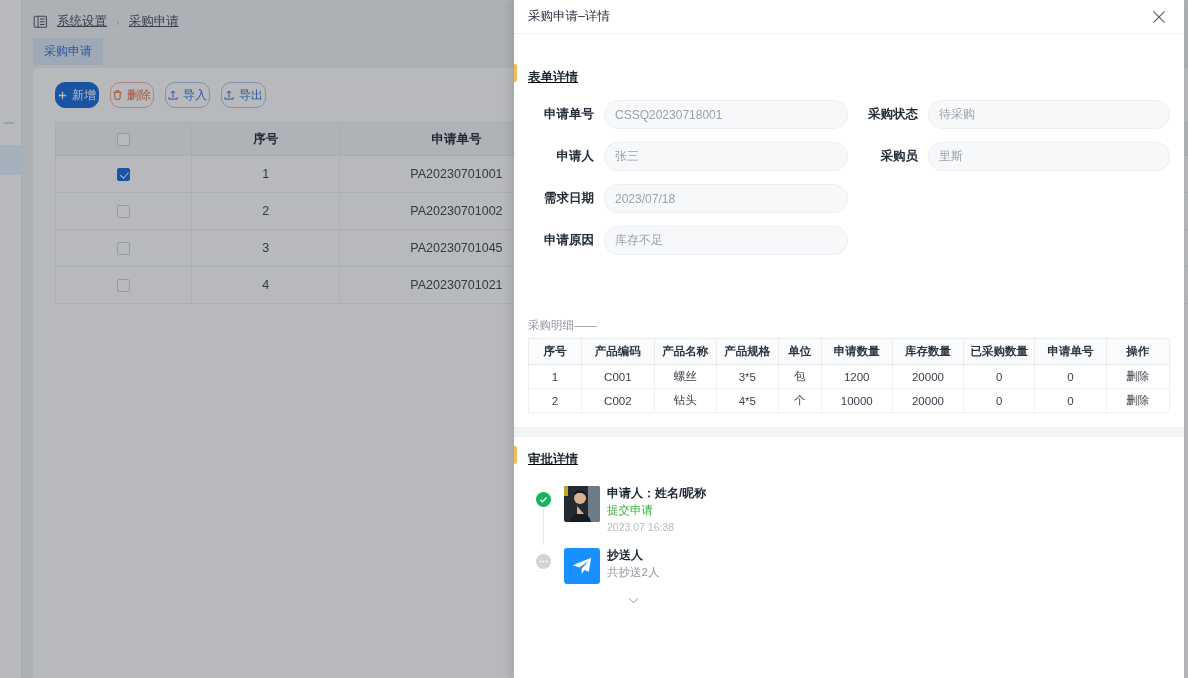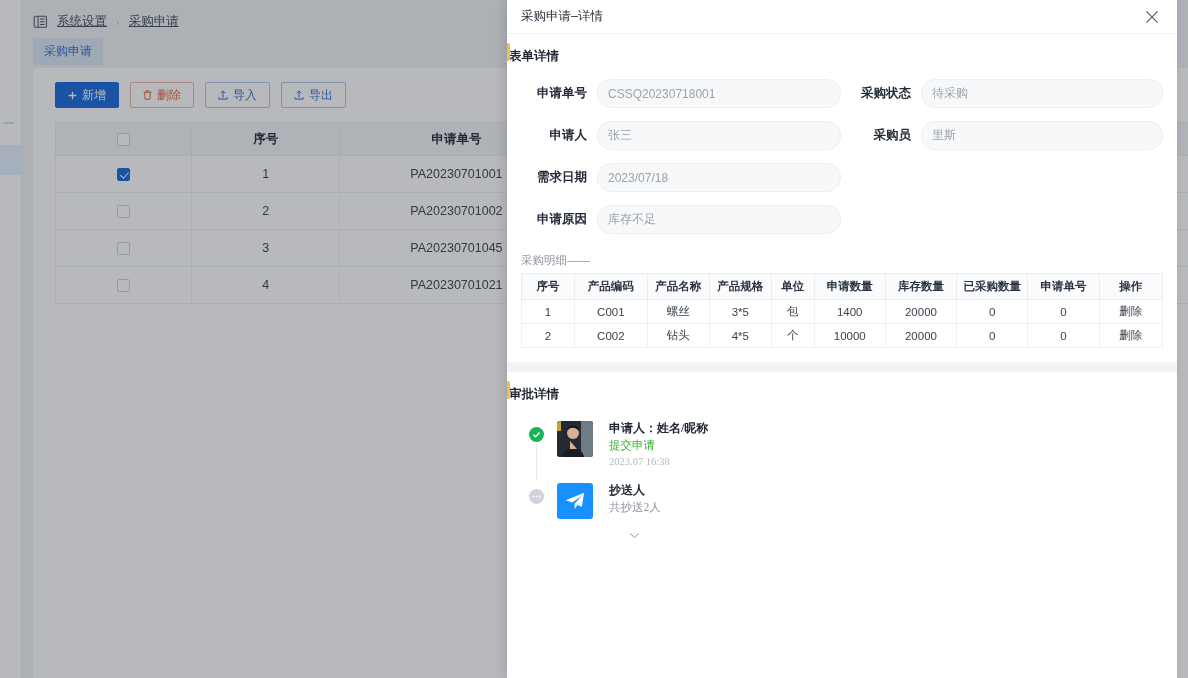--- a/index.html
+++ b/index.html
@@ -45,21 +45,21 @@
 
   .card {
     position:absolute; left: 11px; top: 68px; right: 0; bottom: 0;
     background:#ffffff; border-radius: 4px 0 0 0;
     box-shadow: 0 1px 2px rgba(0,0,0,0.04);
     overflow: hidden;
   }
   .toolbar { display:flex; gap: 11px; padding: 14px 0 0 22px; }
   .btn {
     display:inline-flex; align-items:center; justify-content:center; gap:5px;
-    height: 26px; padding: 0 12px; border-radius: 2px; font-size: 12px;
+    height: 26px; padding: 0 2px; border-radius: 10px; font-size: 12px;
     border: 1px solid transparent; cursor: pointer; white-space: nowrap;
     background:#fff;
   }
   .btn svg { display:block; }
   .btn-primary { background:#1668dc; color:#fff; border-color:#1668dc; }
   .btn-danger  { color:#e8633a; border-color:#f0b59f; background:#fff; }
   .btn-default { color:#2f6fd0; border-color:#a9c6ec; background:#fff;text-align:center; }
 
   
   .list-table { margin: 14px 0 0 22px; width: 1200px; border-collapse: collapse; table-layout: fixed; }
@@ -84,34 +84,34 @@
   .cbox.checked::after {
     content:""; position:absolute; left: 4px; top: 1px; width: 3.5px; height: 7px;
     border: solid #fff; border-width: 0 1.6px 1.6px 0; transform: rotate(42deg);
   }
 
   
   .mask { position:absolute; inset:0; background: rgba(36,42,52,0.33); }
 
   
   .drawer {
-    position:absolute; right:11px; top:0; width: 670px; height: 678px;
+    position:absolute; right:4px; top:0; width: 670px; height: 678px;
     background:#ffffff; box-shadow: -3px 0 10px rgba(0,0,0,0.12);
-    display:flex; flex-direction:column; overflow:hidden;
+    display:flex; flex-direction:column; overflow:hidden;gap:21px;
   }
   .drawer-head {
     height: 34px; flex: 0 0 34px; display:flex; align-items:center;
     padding: 0 17px 0 14px; border-bottom: 1px solid #eef0f3; justify-content:space-between;
   }
   .drawer-title { font-size: 12.5px; color:#262f3b; font-weight: 400; }
   .drawer-close { width:16px; height:16px; cursor:pointer; display:block; }
 
   .drawer-body { flex: 1 1 auto; overflow: hidden; position:relative; }
 
-  .sec-head { position:relative; padding: 12px 0 8px 2px; }
+  .sec-head { position:relative; padding: 12px 0 8px 14px; text-decoration: underline; }
   .sec-head::before {
     content:""; position:absolute; left:0; top: 9px; width: 3px; height: 18px;
     background:#f5b955; border-radius: 0 2px 2px 0;
   }
   .sec-title { font-size: 12.5px; font-weight:700; color:#1f2733; }
 
   .form-grid {
     padding: 6px 14px 0 14px;
     display: grid; grid-template-columns: 320px 1fr; gap: 0 18px;
   }
@@ -123,21 +123,21 @@
   .fld-label.wide { width: 62px; flex-basis: 62px; }
   .fld-input {
     flex: 1 1 auto; height: 29px; background:#f7f8fa; border:1px solid #eceef1;
     border-radius: 14px; display:flex; align-items:center; padding: 0 10px;
     font-size: 12px; color:#9aa1ab;
   }
   .fld.empty { visibility: hidden; }
 
   
   .detail-wrap { padding: 6px 14px 0 14px; }
-  .detail-cap { font-size: 11.5px; color:#8d949e; margin-bottom: 5px; }
+  .detail-cap { font-size: 11.5px; color:#8d949e; margin-bottom: 5px; margin-top: 44px; }
   .detail-table { width:100%; border-collapse: collapse; table-layout: fixed; }
   .detail-table th {
     background:#fafbfc; height: 26px; font-size: 11.5px; font-weight:700;
     color:#2b333f; border:1px solid #ececec; text-align:center;
   }
   .detail-table td {
     height: 24px; font-size: 11.5px; color:#3b424d; text-align:center;
     border:1px solid #f0f0f0; background:#fff;
   }
   .lnk { color:#4096ff; }
@@ -157,21 +157,21 @@
   .tl-dot.doing { background:#f59a23; }
   .tl-dot.todo { background:#d0d4da; }
   .tl-line {
     position:absolute; left: 7px; top: 27px; width: 1px; background:#e3e6ea;
   }
   .avatar {
     width: 36px; height: 36px; border-radius: 3px; flex: 0 0 36px; margin-top: 4px;
     overflow:hidden; position:relative; background:#26292e;
   }
   .avatar.plane { background:#1890ff; display:flex; align-items:center; justify-content:center; }
-  .tl-text { margin-left: 16px; padding-top: 2px; font-family: Liberation Serif, serif; }
+  .tl-text { margin-left: 7px; padding-top: 2px; }
   .tl-name { font-size: 12px; font-weight: 700; color:#1f2733; line-height: 18px; }
   .tl-status { font-size: 11.5px; line-height: 17px; }
   .tl-status.green { color:#34b233; }
   .tl-status.orange { color:#f59a23; }
   .tl-status.gray { color:#8d949e; }
   .tl-time { font-size: 10.5px; color:#b5bac1; line-height: 16px; }
   .tl-sub { display:flex; align-items:center; gap:9px;flex-direction:column; }
 </style>
 </head>
 <body>
@@ -389,21 +389,21 @@
               <th>操作</th>
             </tr>
           </thead>
           <tbody>
             <tr>
               <td>1</td>
               <td class="lnk">C001</td>
               <td>螺丝</td>
               <td>3*5</td>
               <td>包</td>
-              <td>1400</td>
+              <td>1200</td>
               <td>20000</td>
               <td>0</td>
               <td>0</td>
               <td class="op-del">删除</td>
             </tr>
             <tr>
               <td>2</td>
               <td class="lnk">C002</td>
               <td>钻头</td>
               <td>4*5</td>

